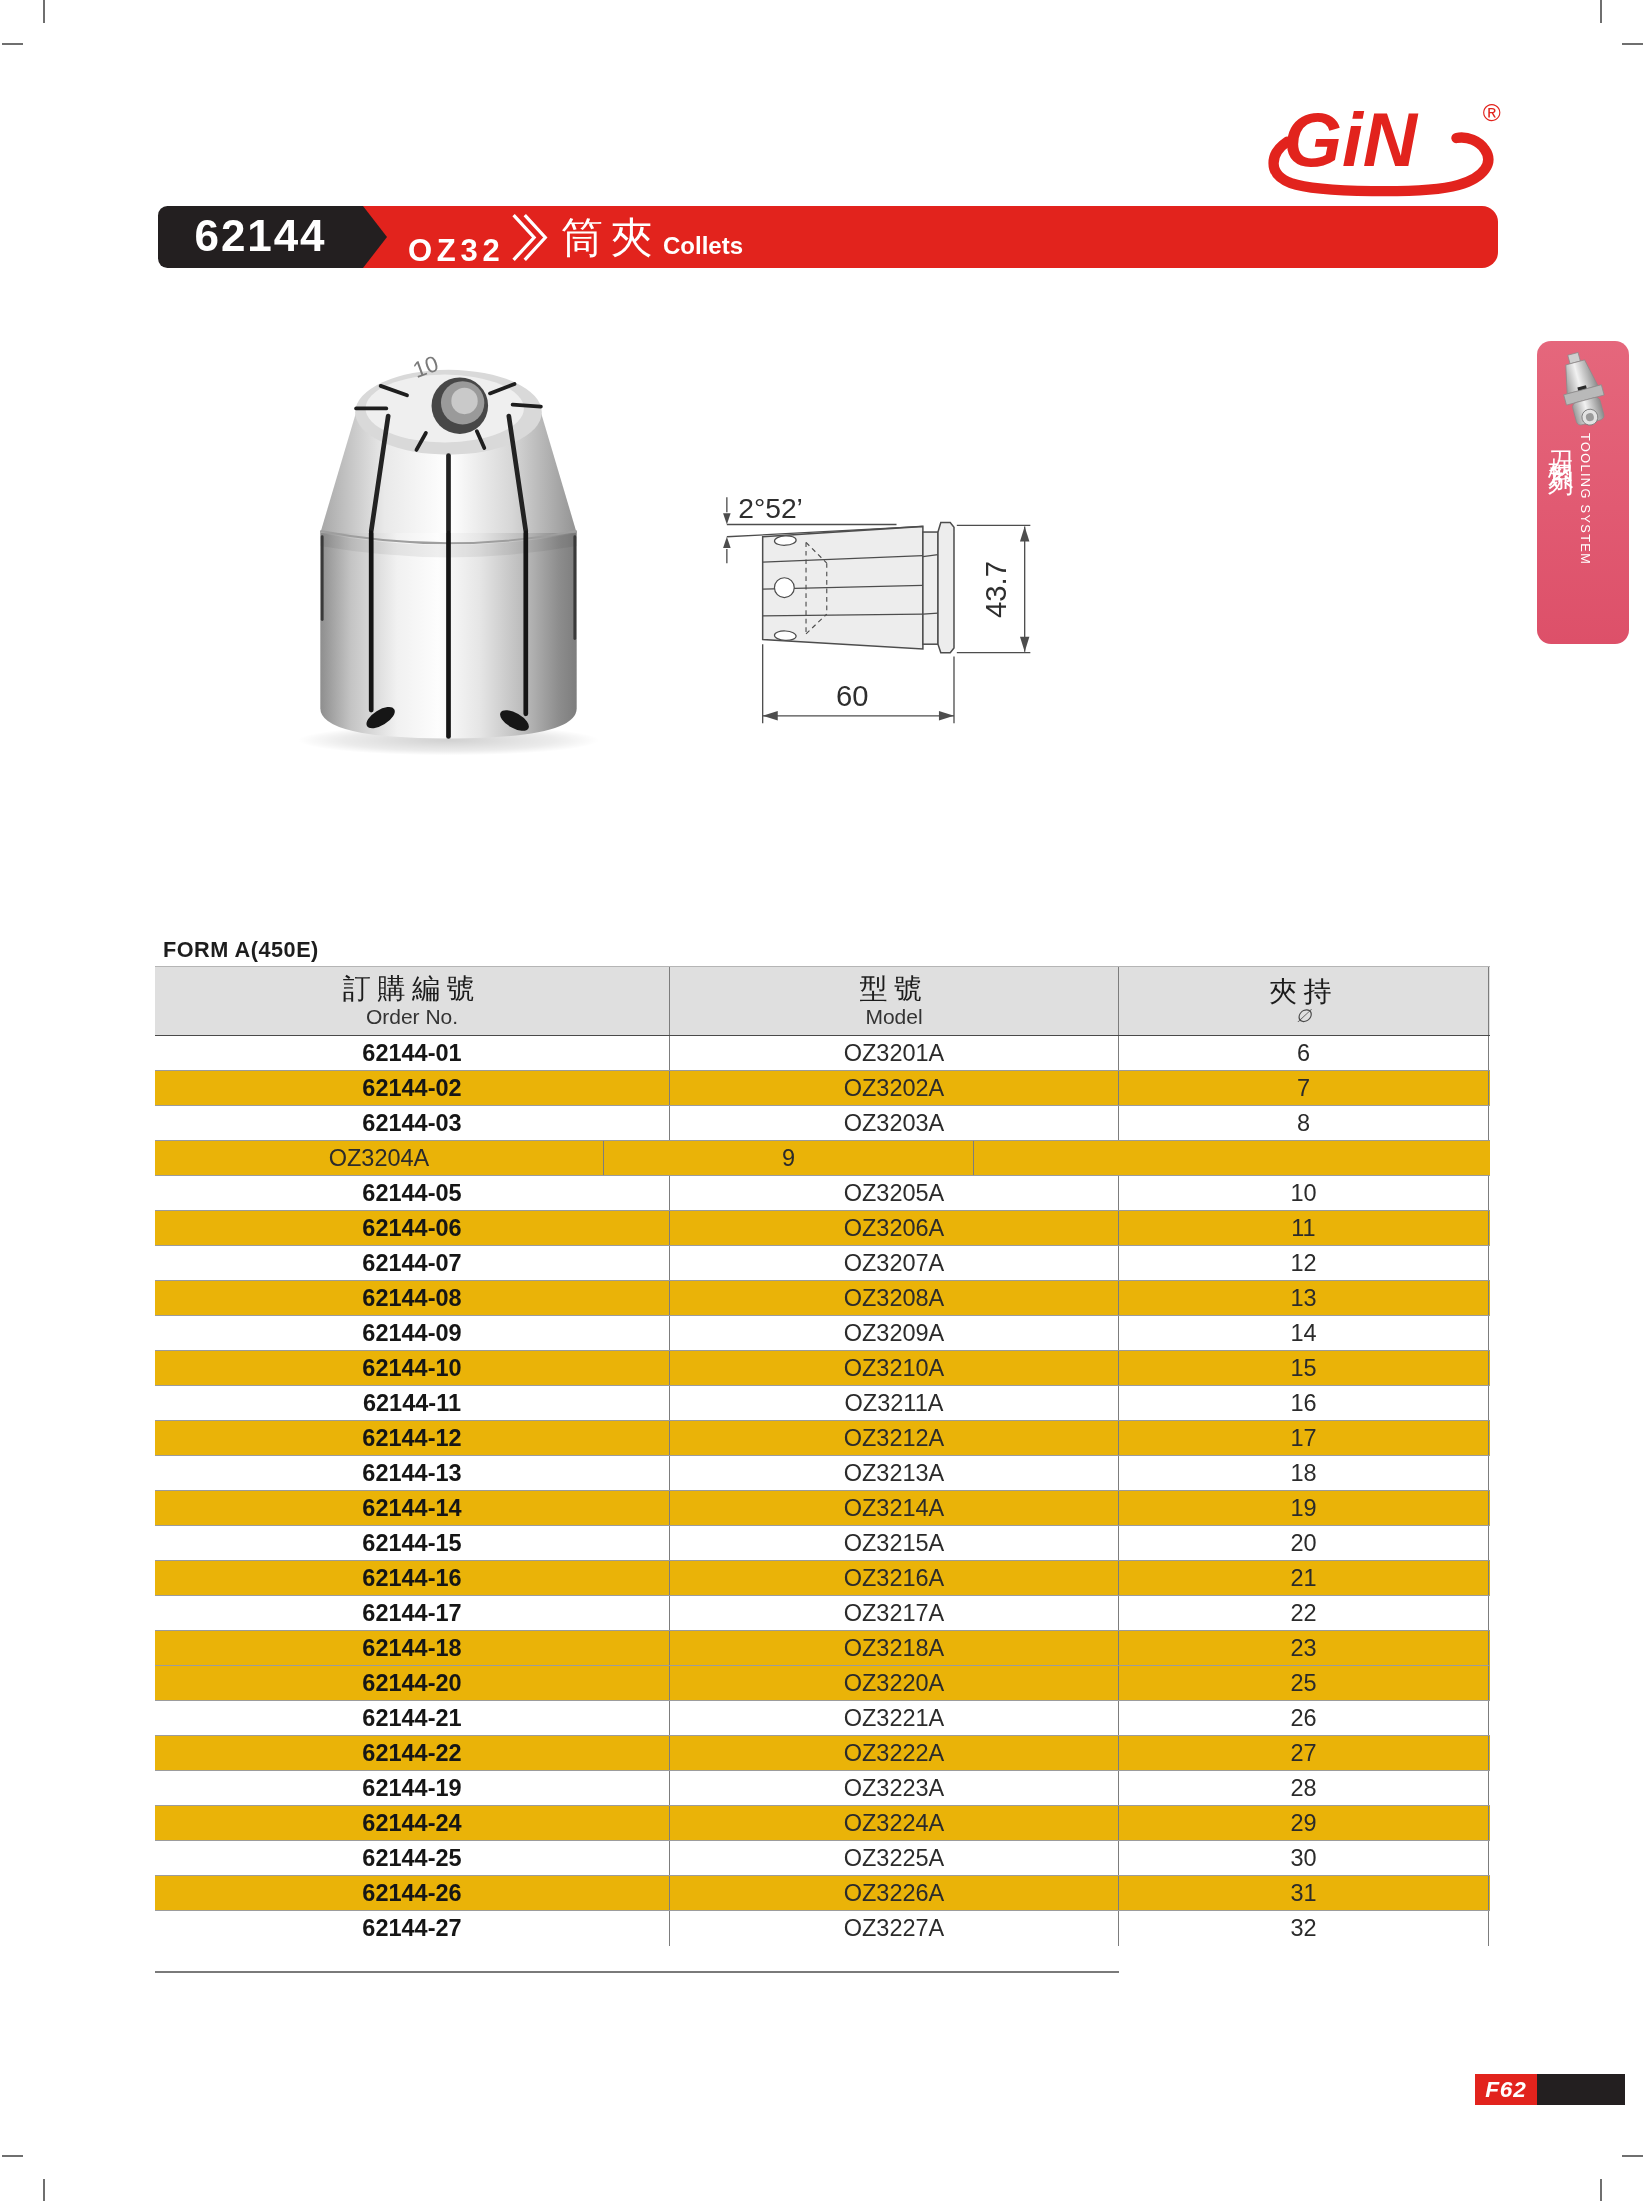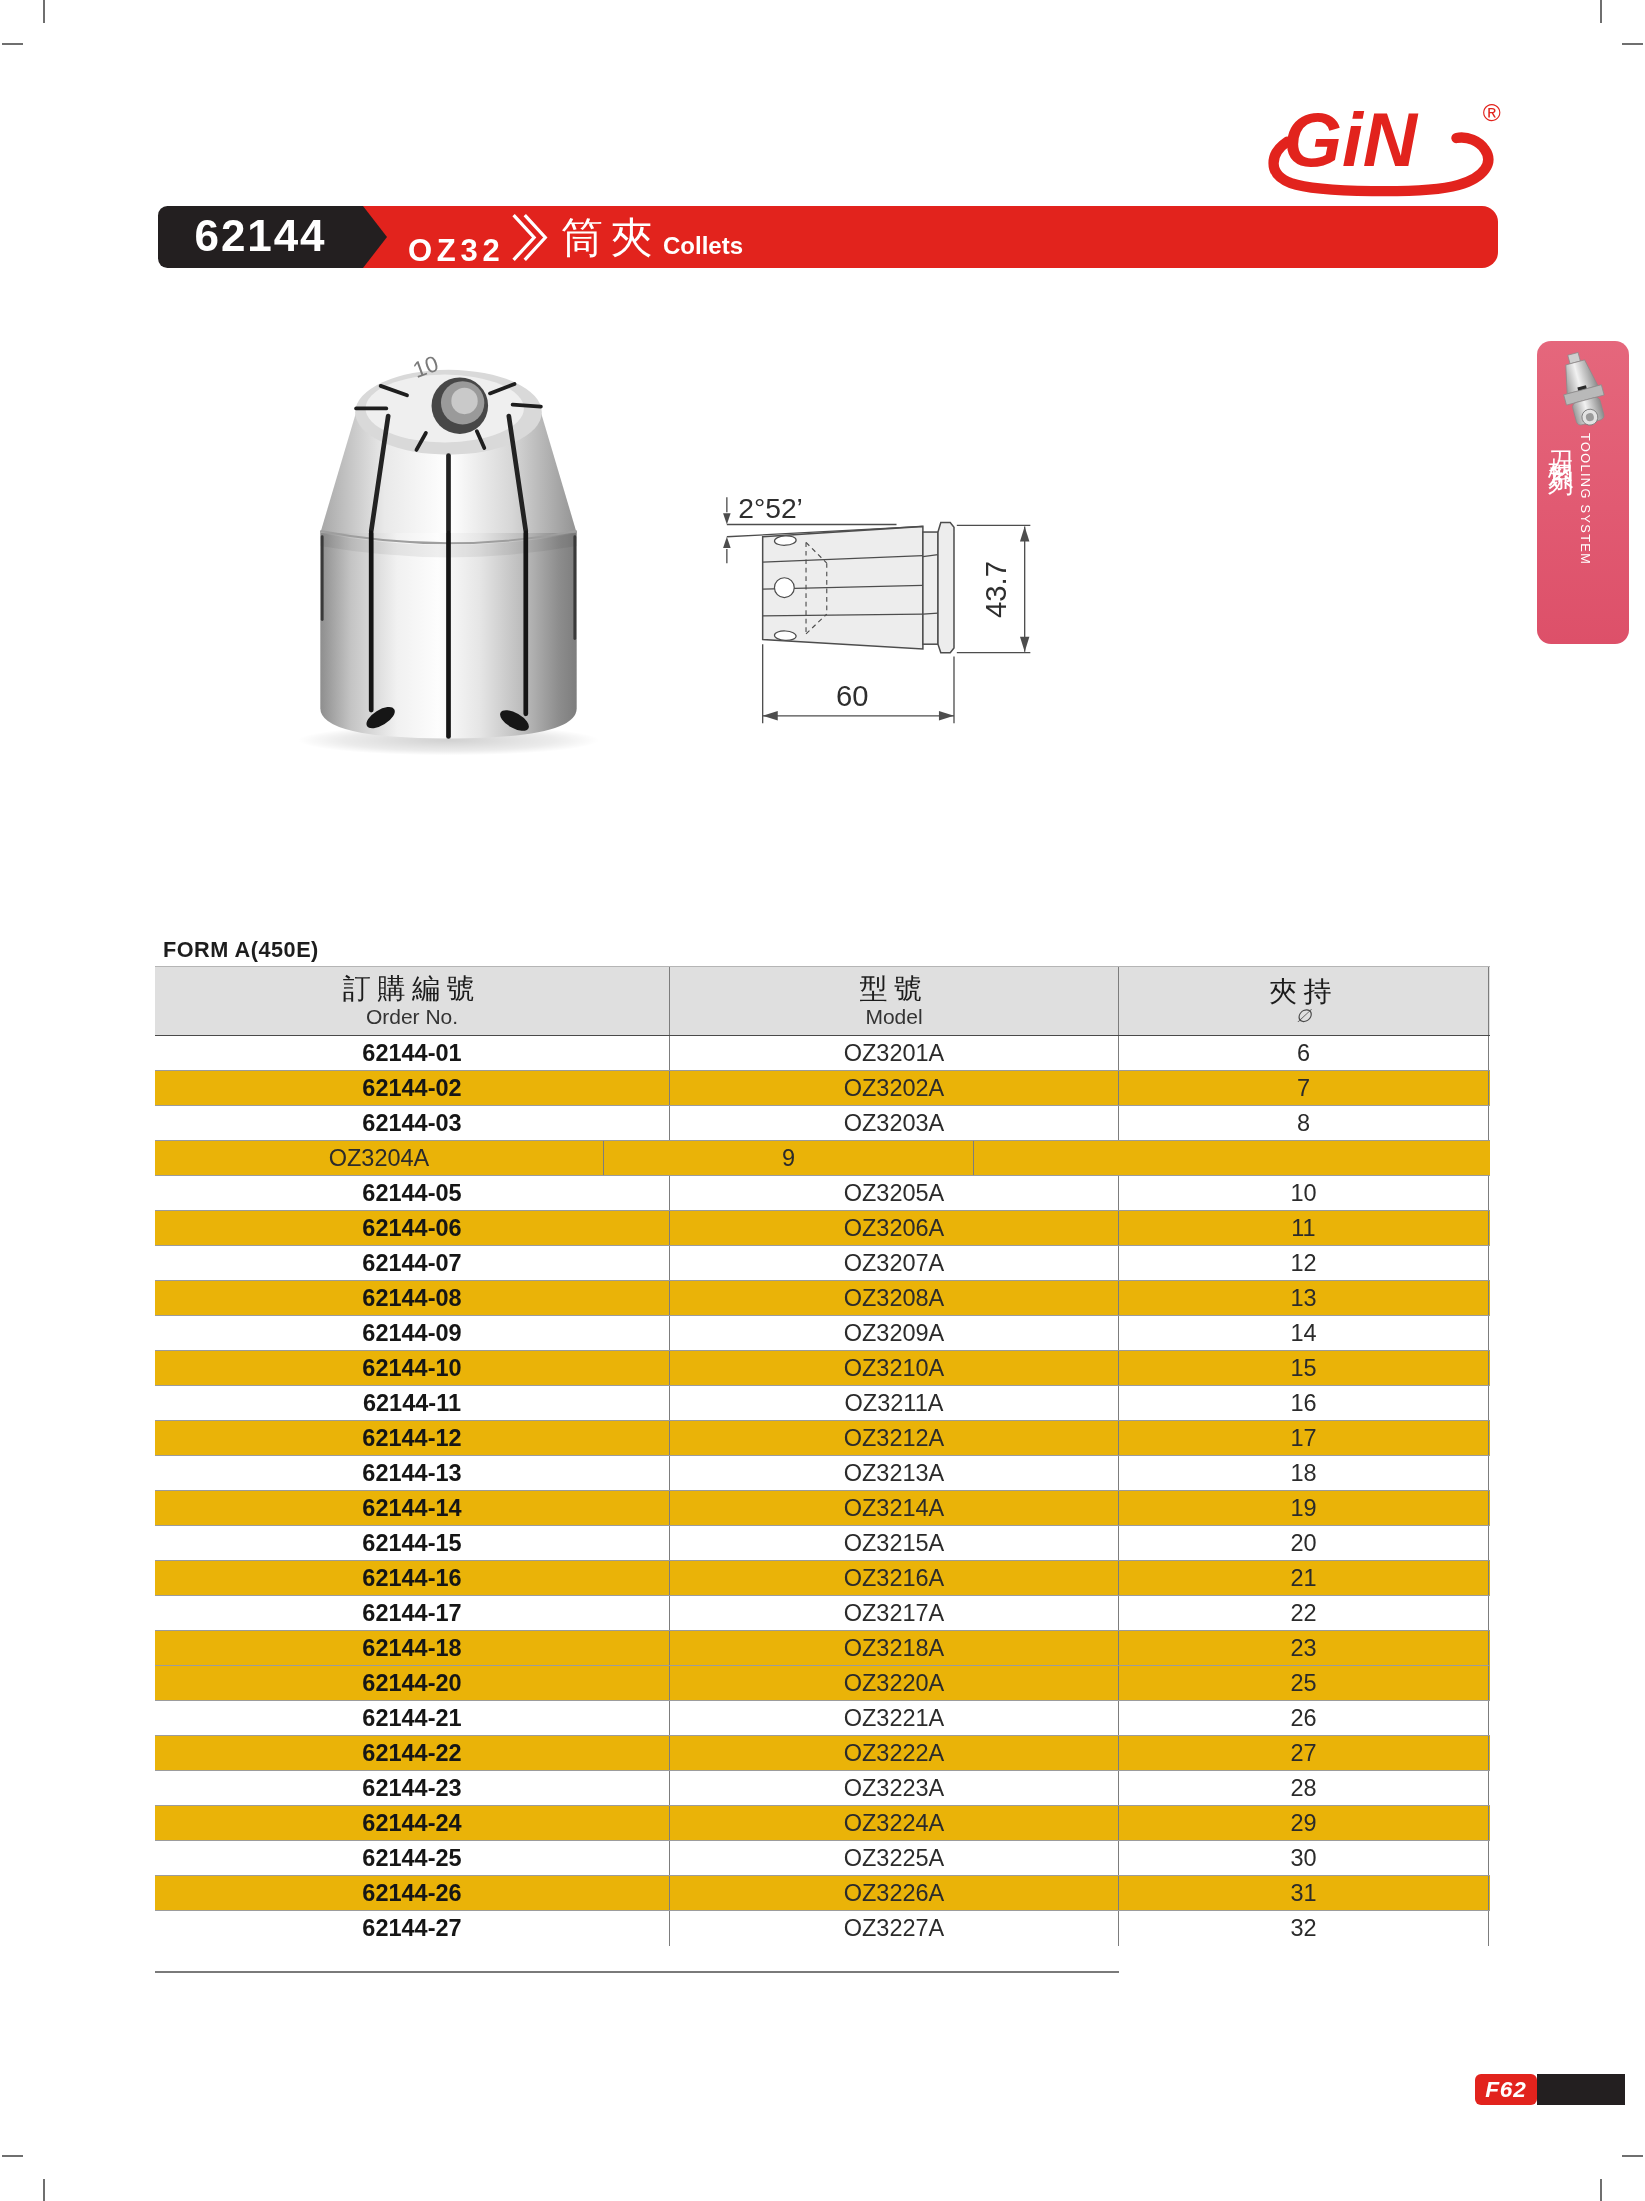--- a/index.html
+++ b/index.html
@@ -52,21 +52,21 @@
   .trow{display:flex;height:35px;box-sizing:border-box;border-bottom:1.9px solid #9c9c9c;background:#fff;}
   .trow.alt{background:#eab308;}
   .trow:last-child{border-bottom:none;}
   .tcell{display:flex;align-items:center;justify-content:center;font-size:23.5px;color:#2b2b2b;box-sizing:border-box;}
   .tcell.c1{font-weight:bold;color:#161616;}
   .tbl-endline{position:absolute;left:0;width:964px;height:1.9px;background:#7a7a7a;}
 
   
   .page-badge{position:absolute;left:1475px;top:2074px;display:flex;}
   .badge-red{width:62px;height:31px;background:#e2231d;color:#fff;font-size:22.6px;font-weight:800;font-style:italic;
-    display:flex;align-items:center;justify-content:center;letter-spacing:0.9px;border-radius:6px;}
+    display:flex;align-items:center;justify-content:center;letter-spacing:0.9px;}
   .badge-black{width:88px;height:31px;background:#231f20;}
 </style>
 </head>
 <body>
 
 <div class="page">
 
   <div class="mark" style="left:43px;top:0;width:1.9px;height:22.6px;"></div>
   <div class="mark" style="left:1.9px;top:43px;width:21px;height:1.9px;"></div>
   <div class="mark" style="left:1600px;top:0;width:1.9px;height:22.6px;"></div>
@@ -358,21 +358,21 @@
           <div class="tcell c1">62144-21</div>
           <div class="tcell c2">OZ3221A</div>
           <div class="tcell c3">26</div>
         </div>
         <div class="trow alt">
           <div class="tcell c1">62144-22</div>
           <div class="tcell c2">OZ3222A</div>
           <div class="tcell c3">27</div>
         </div>
         <div class="trow">
-          <div class="tcell c1">62144-23</div>
+          <div class="tcell c1">62144-19</div>
           <div class="tcell c2">OZ3223A</div>
           <div class="tcell c3">28</div>
         </div>
         <div class="trow alt">
           <div class="tcell c1">62144-24</div>
           <div class="tcell c2">OZ3224A</div>
           <div class="tcell c3">29</div>
         </div>
         <div class="trow">
           <div class="tcell c1">62144-25</div>

